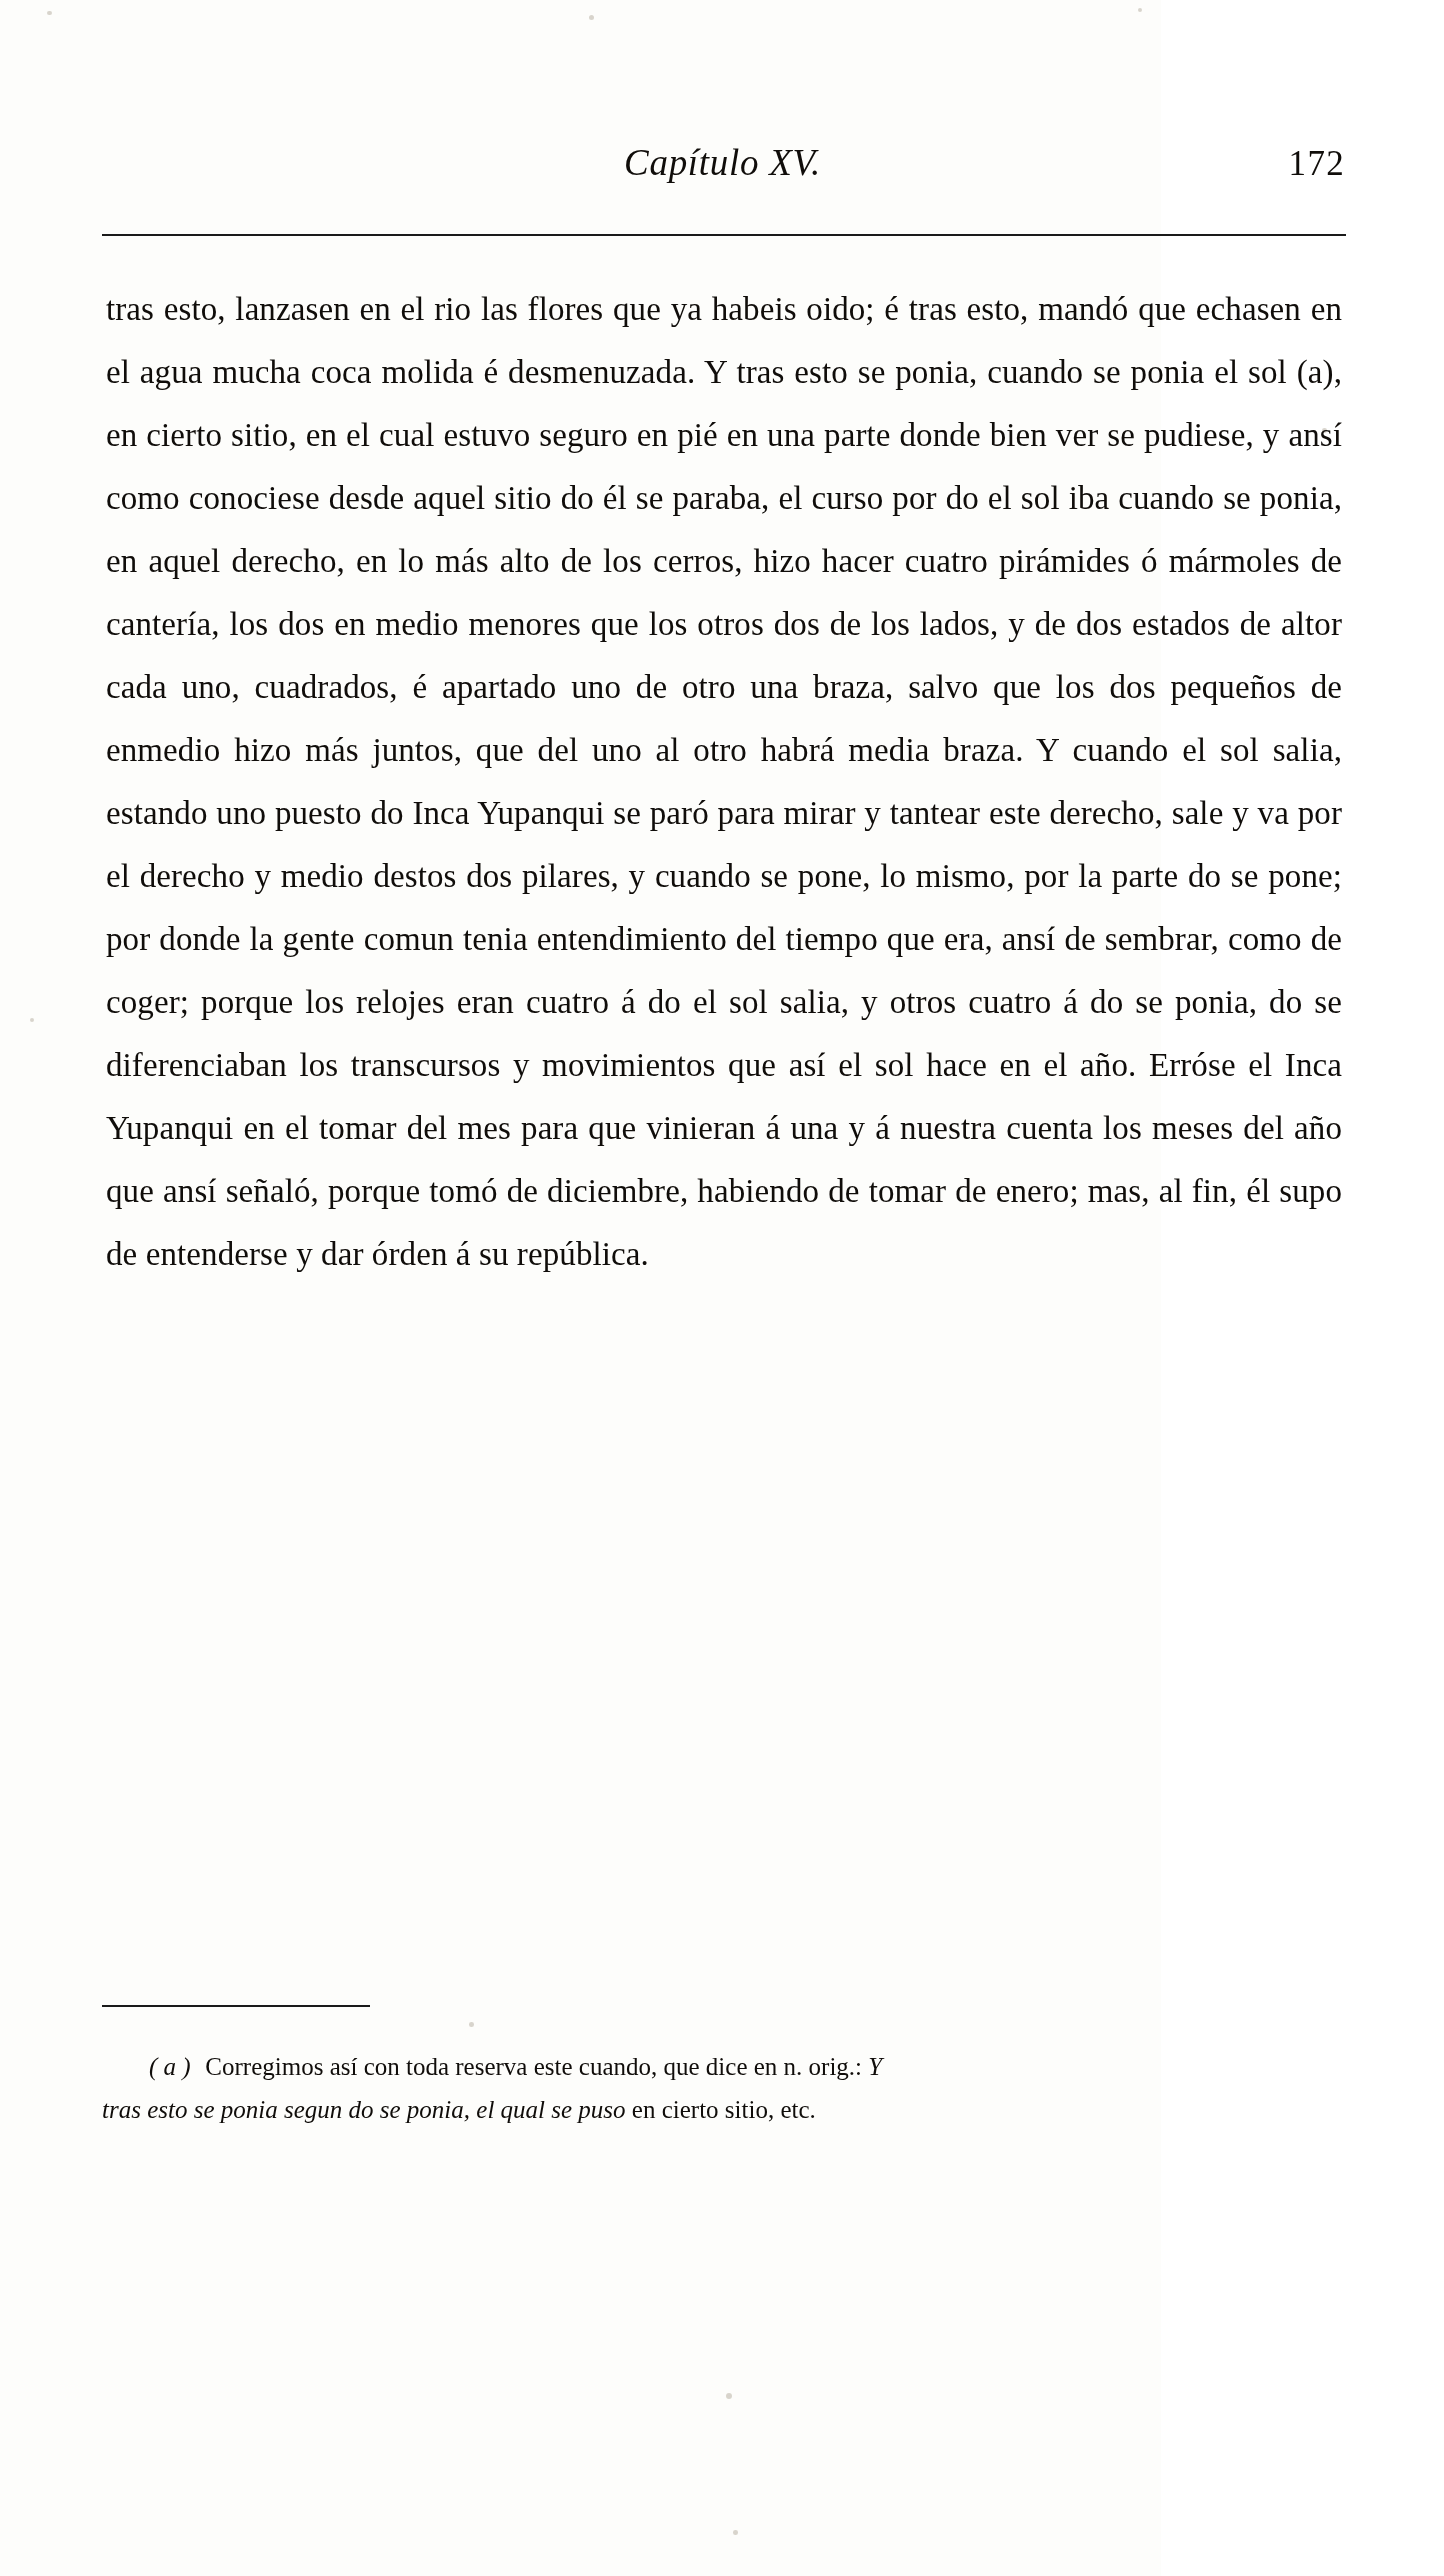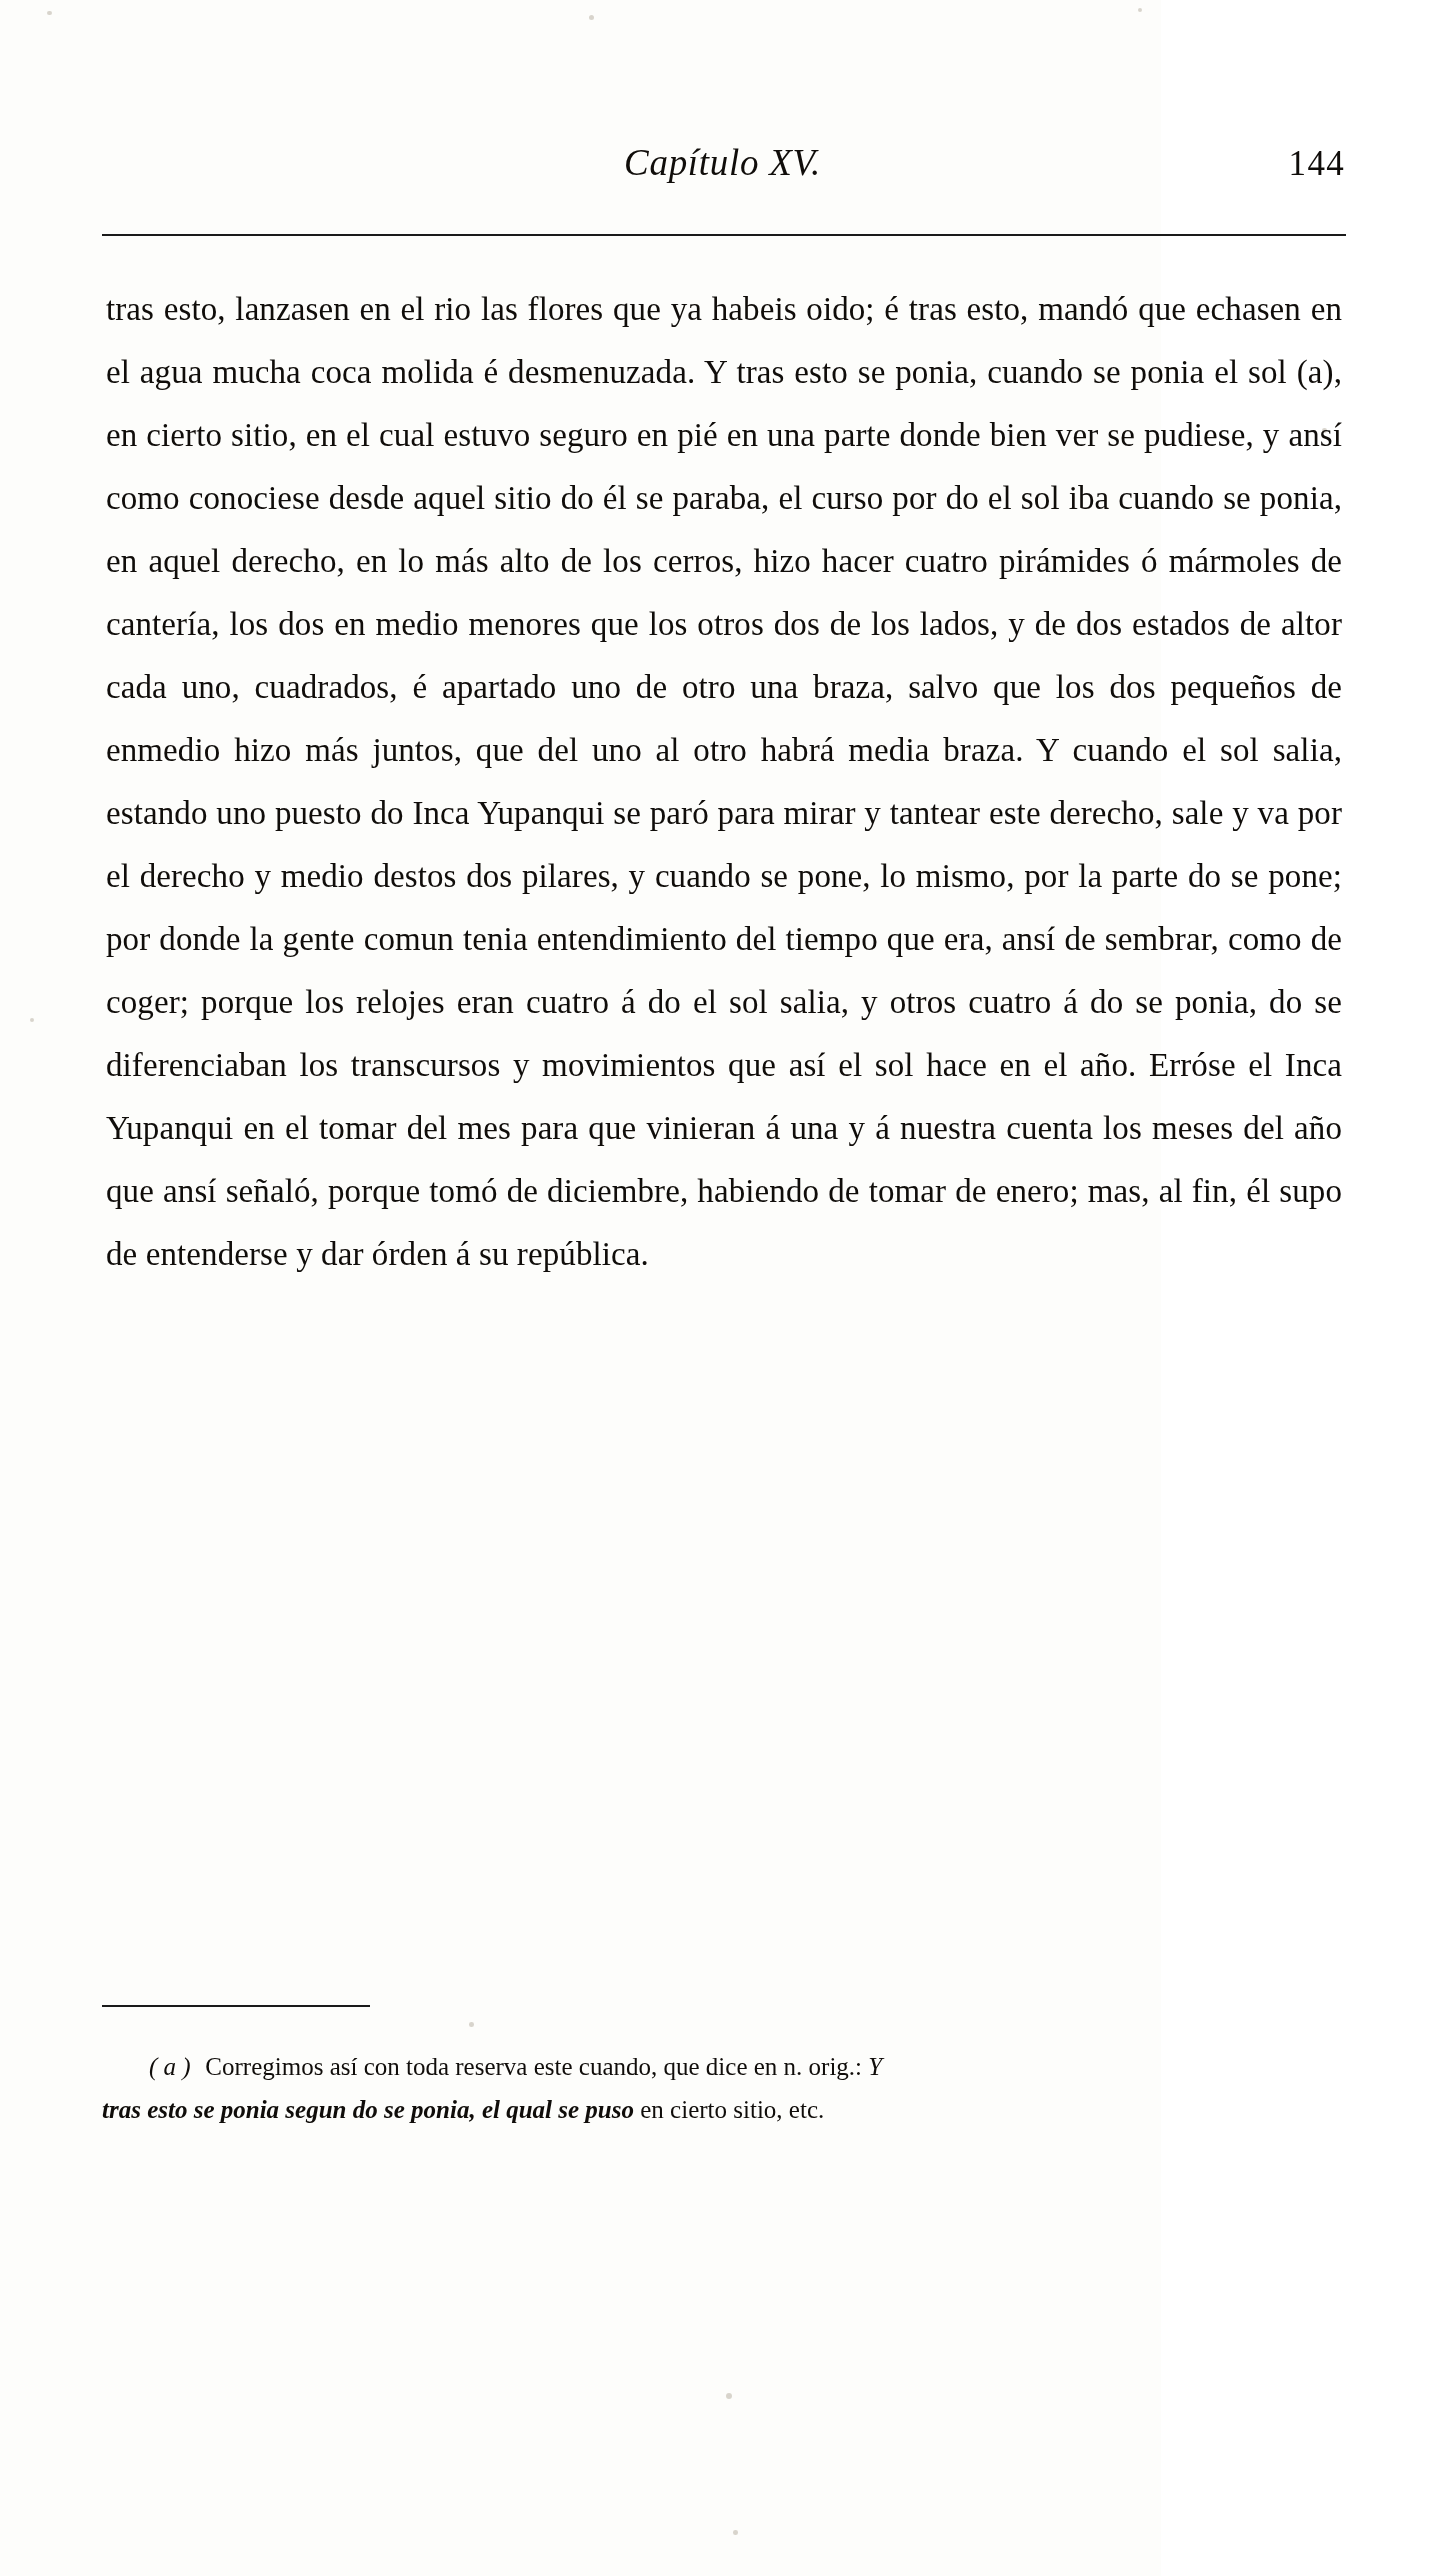--- a/index.html
+++ b/index.html
@@ -93,21 +93,21 @@
     width: 1244px;
     font-size: 25px;
     line-height: 43px;
     text-align: justify;
   }
   .footnote .marker {
     font-style: italic;
   }
   .footnote .it {
     font-style: italic;
-    font-weight: bold;
+    font-weight: normal;
     margin-top: 44px;
   }
   .footnote .itcap {
     font-style: italic;
   }
   .fn-indent {
     display: inline-block;
     width: 47px;
   }
   .sp {
@@ -124,21 +124,21 @@
   <div class="speck" style="left:589px; top:14.7px;  width:5.4px;  height:5.4px;"></div>
   <div class="speck" style="left:1138px;top:8px;  width:4px;  height:4px;"></div>
   <div class="speck" style="left:1322px;top:428px; width:4.7px;  height:4.7px;"></div>
   <div class="speck" style="left:30px;  top:1018px;width:4px;  height:4px;"></div>
   <div class="speck" style="left:469px; top:2022px;width:4.7px;  height:4.7px;"></div>
   <div class="speck" style="left:726px;top:2393px;width:6px;  height:6px;"></div>
   <div class="speck" style="left:733px;top:2530px;width:4.7px;  height:4.7px;"></div>
 
   <div class="header">
     <div class="header-title">Capítulo XV.</div>
-    <div class="header-folio">144</div>
+    <div class="header-folio">172</div>
   </div>
 
   <div class="rule-top"></div>
 
   <div class="body-text">
     <p>tras esto, lanzasen en el rio las flores que ya habeis oido; é tras esto, mandó que echasen en el agua mucha coca molida é desmenuzada. Y tras esto se ponia, cuando se ponia el sol (a), en cierto sitio, en el cual estuvo seguro en pié en una parte donde bien ver se pudiese, y ansí como conociese desde aquel sitio do él se paraba, el curso por do el sol iba cuando se ponia, en aquel derecho, en lo más alto de los cerros, hizo hacer cuatro pirámides ó mármoles de cantería, los dos en medio menores que los otros dos de los lados, y de dos estados de altor cada uno, cuadrados, é apartado uno de otro una braza, salvo que los dos pequeños de enmedio hizo más juntos, que del uno al otro habrá media braza. Y cuando el sol salia, estando uno puesto do Inca Yupanqui se paró para mirar y tantear este derecho, sale y va por el derecho y medio destos dos pilares, y cuando se pone, lo mismo, por la parte do se pone; por donde la gente comun tenia entendimiento del tiempo que era, ansí de sembrar, como de coger; porque los relojes eran cuatro á do el sol salia, y otros cuatro á do se ponia, do se diferenciaban los transcursos y movimientos que así el sol hace en el año. Erróse el Inca Yupanqui en el tomar del mes para que vinieran á una y á nuestra cuenta los meses del año que ansí señaló, porque tomó de diciembre, habiendo de tomar de enero; mas, al fin, él supo de entenderse y dar órden á su república.</p>
   </div>
 
   <div class="note-rule"></div>
 

